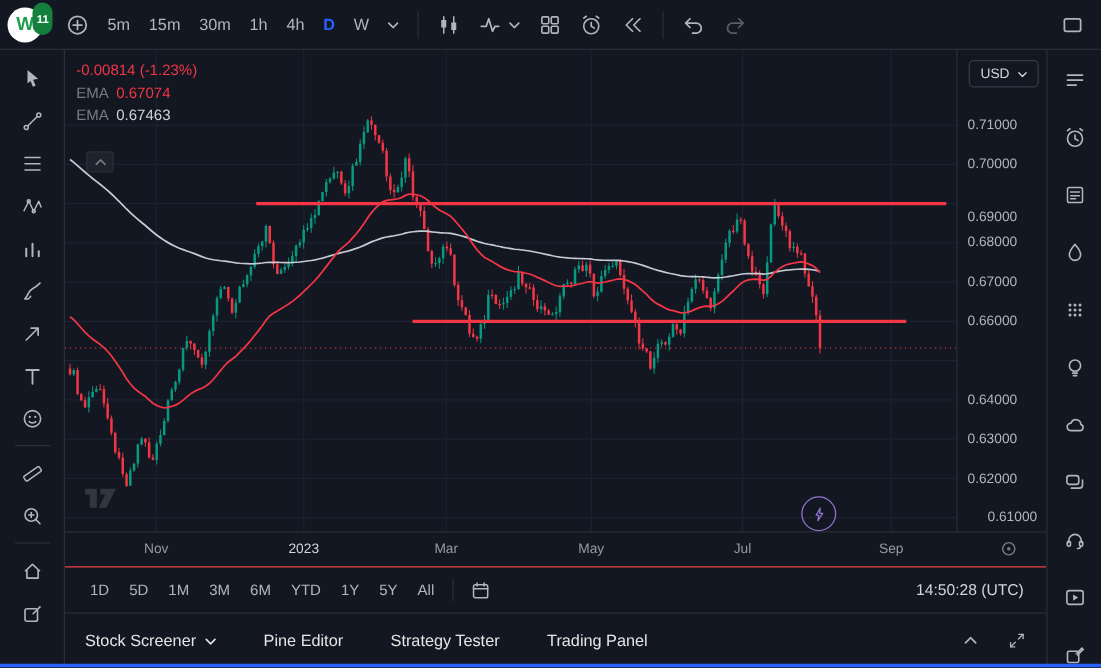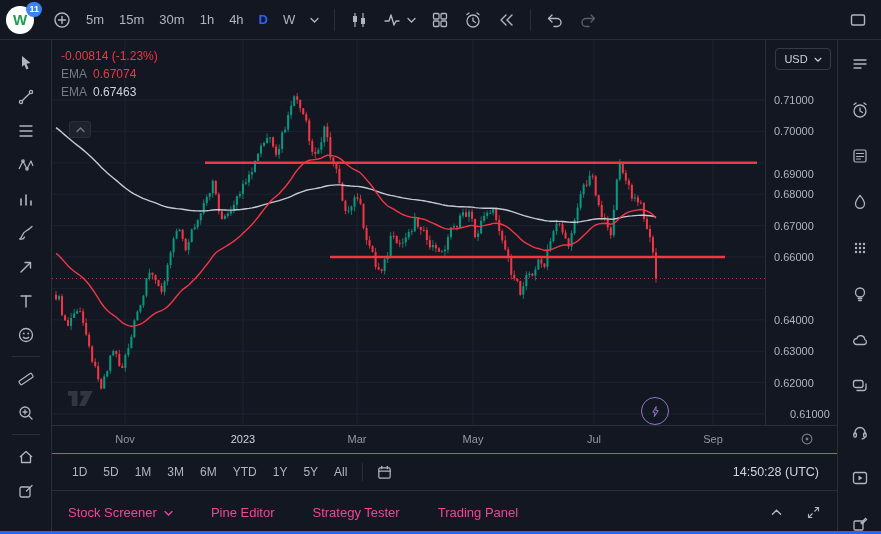--- a/index.html
+++ b/index.html
@@ -8,22 +8,22 @@
   .app{position:relative;width:881px;height:534px;display:flex;flex-direction:column;background:#131722}
   svg{display:block}
   button{background:none;border:none;color:inherit;font-family:inherit;cursor:pointer}
 
   
   .topbar{height:40px;min-height:40px;display:flex;align-items:center;padding:0 8px 0 6px;
     border-bottom:1px solid #2a2e39;gap:3px}
   .logo{position:relative;width:34px;height:32px;margin-right:4px}
   .logo-circle{position:absolute;left:0;top:2px;width:28px;height:28px;border-radius:50%;background:#fff;
     color:#1c9e4f;font-weight:bold;font-size:15px;display:flex;align-items:center;justify-content:center}
-  .badge{position:absolute;top:-2px;right:-2px;background:#3b82f6;color:#fff;font-size:9px;min-width:15px;
-    height:15px;border-radius:8px;display:flex;align-items:center;justify-content:center;padding:0 3px;font-weight:bold}
+  .badge{position:absolute;top:-2px;right:-2px;background:#15803d;color:#fff;font-size:9px;min-width:15px;
+    height:26px;border-radius:8px;display:flex;align-items:center;justify-content:center;padding:0 3px;font-weight:bold}
   .tb-btn{display:flex;align-items:center;gap:6px;padding:4px 6px;font-size:13px;color:#b2b5be}
   .symbol-btn span{color:#d1d4dc;font-weight:bold;letter-spacing:.3px}
   .int-btn{font-size:13px;padding:4px 6px;color:#b2b5be}
   .int-btn.active{color:#2962ff;font-weight:bold}
   .vdiv{width:1px;height:22px;background:#2a2e39;margin:0 6px}
   .spacer{flex:1}
   .dim{opacity:.45}
   .acct{margin-left:6px;display:flex;flex-direction:column;align-items:flex-start;line-height:14px;overflow:hidden}
   .acct-name{color:#d1d4dc;font-size:13px;white-space:nowrap}
   .save{color:#2962ff;font-size:11px}
@@ -71,21 +71,21 @@
   .range-bar{height:37px;min-height:37px;border-top:1px solid #ef4444;display:flex;align-items:center;
     padding:0 14px 0 12px;font-size:12px}
   .range-btn{padding:0 8px;height:24px;font-size:12px;color:#b2b5be}
   .rdiv{width:1px;height:18px;background:#2a2e39;margin:0 7px}
   .goto-btn{display:flex;align-items:center;color:#b2b5be;padding:0 6px}
   .clock{margin-left:auto;color:#d1d4dc;font-size:12.5px;padding-right:4px}
 
   
   .bottom-panel{height:44px;min-height:44px;border-top:1px solid #2a2e39;display:flex;align-items:center;
     padding:0 16px;font-size:13px;color:#cfd3dc}
-  .bp-item{display:flex;align-items:center;gap:7px;margin-right:38px;font-size:13px;color:#ec4899;white-space:nowrap}
+  .bp-item{display:flex;align-items:center;gap:7px;margin-right:38px;font-size:13px;color:#e5e5e5;white-space:nowrap}
   .bp-icons{margin-left:auto;display:flex;gap:24px;color:#b2b5be;align-items:center}
   .bottom-strip{position:absolute;left:0;right:0;bottom:0;height:3px;background:#2962ff;z-index:10}
 </style>
 </head>
 <body>
 
 <div class="app">
 
   <header class="topbar">
     <div class="logo">

